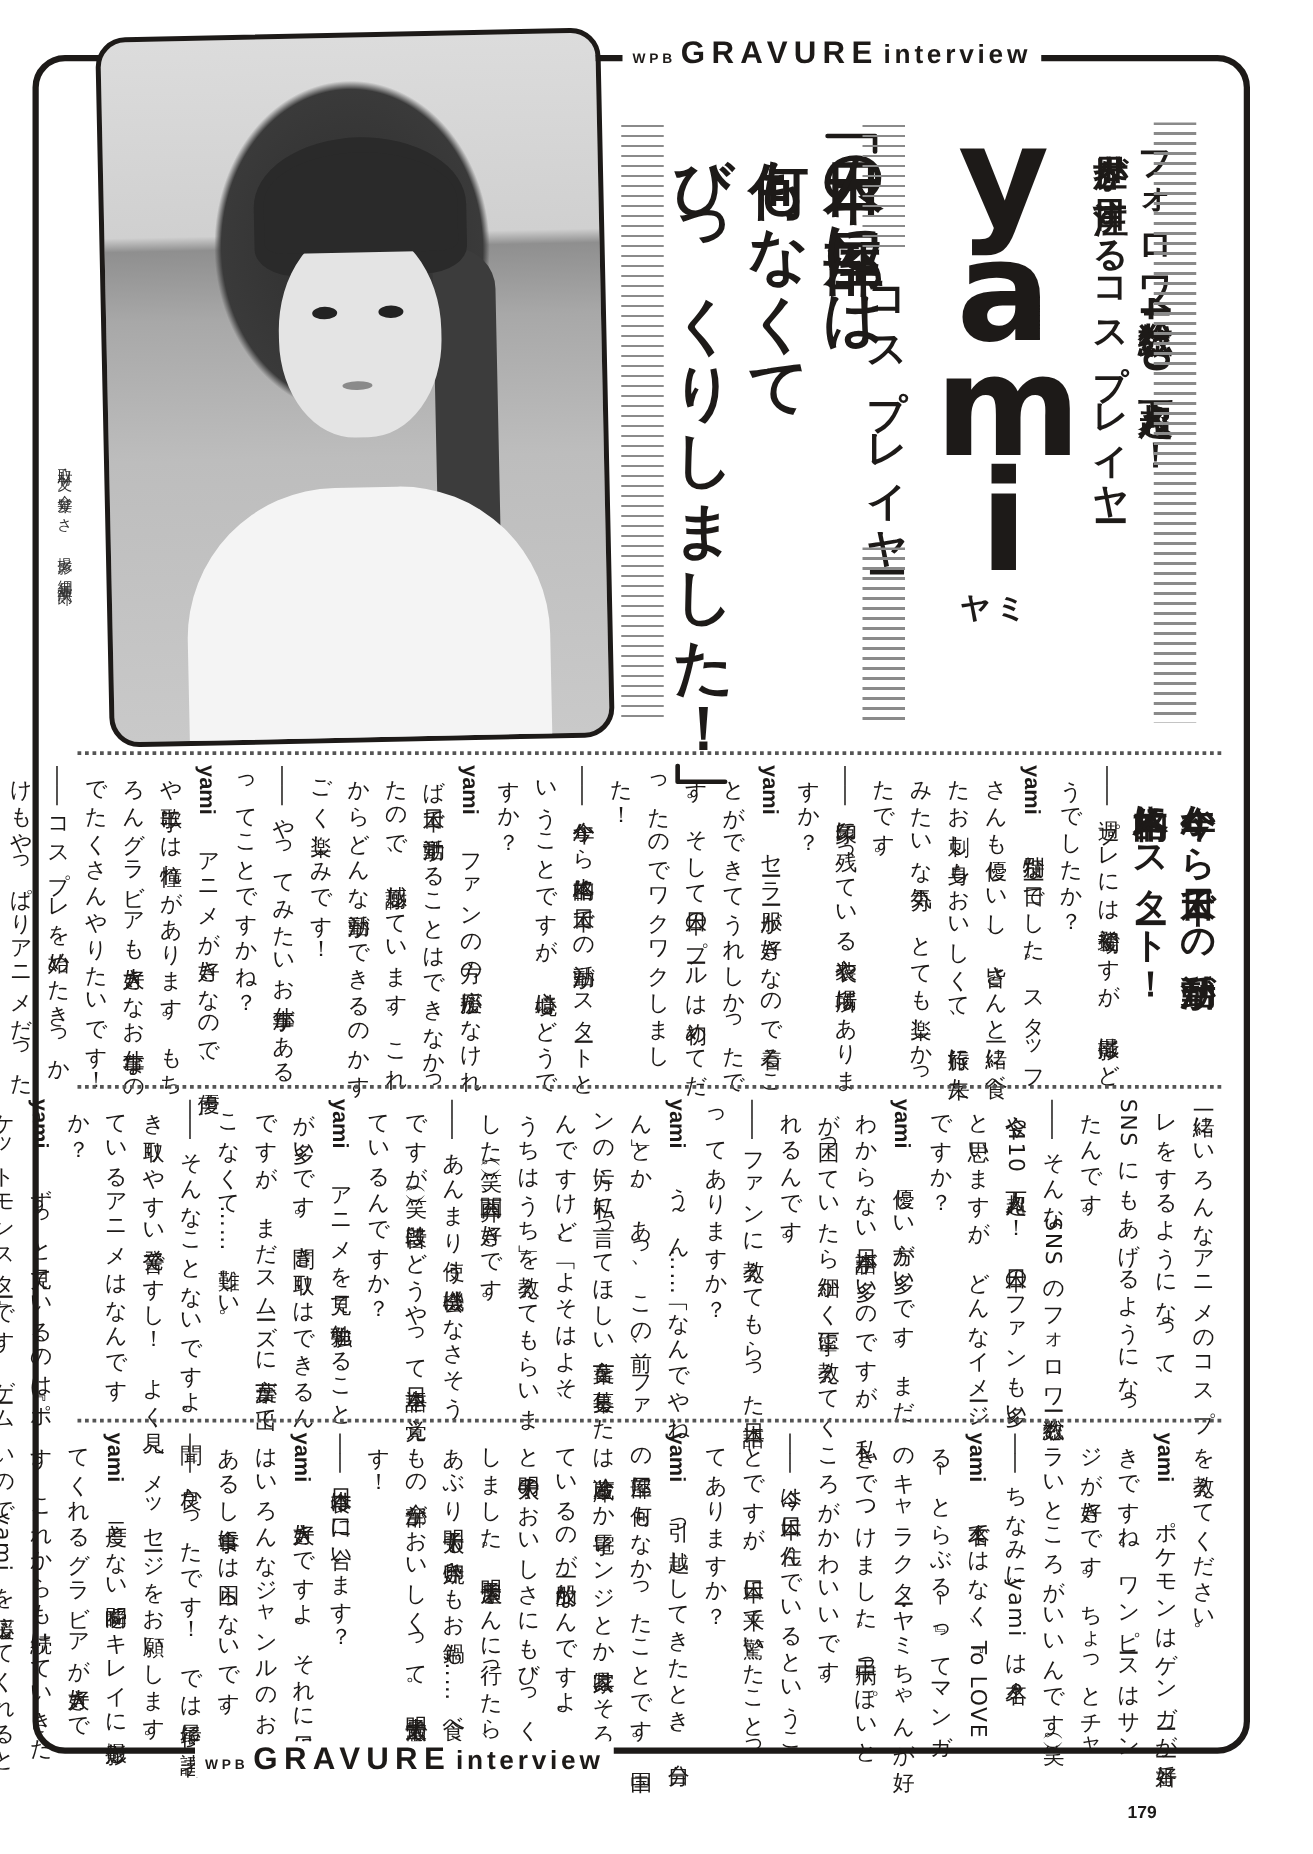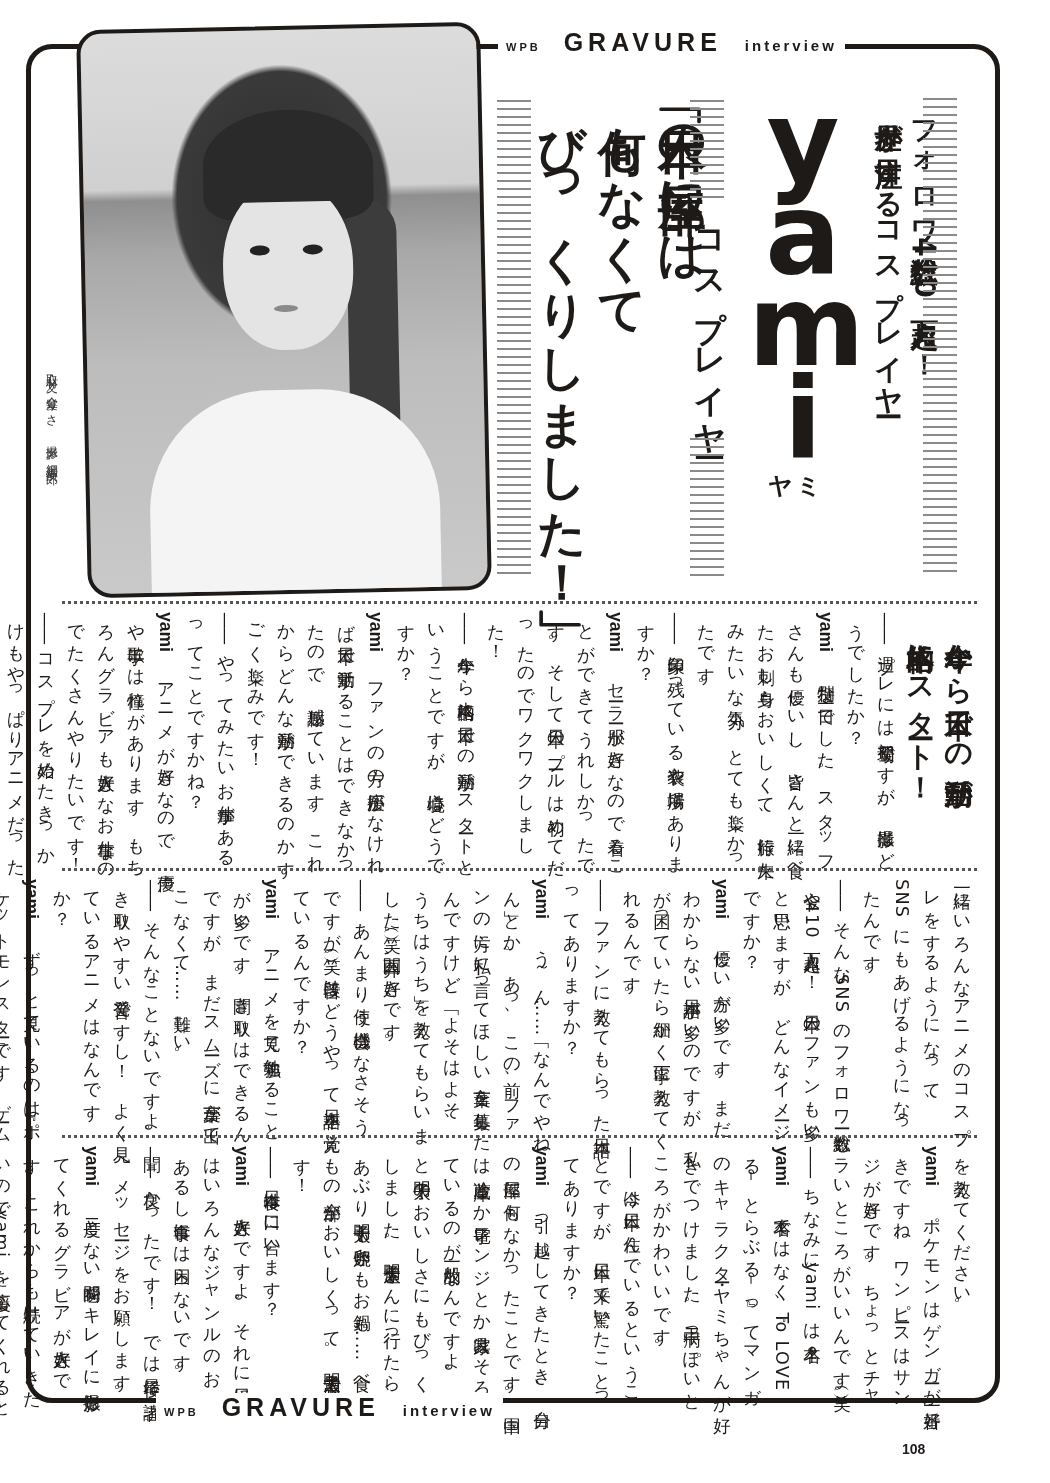--- a/index.html
+++ b/index.html
@@ -7,25 +7,25 @@
       width: 1050px; height: 1483px; background: #ffffff; position: relative; overflow: hidden;
       font-family: "DejaVu Sans", "Liberation Sans", sans-serif; color: #1d1a18;
     }
     .frame {
       position: absolute; left: 26px; top: 44px; width: 974px; height: 1359px;
       border: 5px solid #1d1a18; border-radius: 26px; box-sizing: border-box;
     }
     .frame-label {
       position: absolute; background: #fff; padding: 0 8px; white-space: nowrap;
       font-family: "Liberation Sans", sans-serif; font-weight: bold; color: #1d1a18;
-      display: flex; align-items: baseline; gap: 23px;
+      display: flex; align-items: baseline; gap: 4px;
     }
     .frame-label .wpb { font-size: 11px; letter-spacing: 3px; }
     .frame-label .grav { font-size: 25px; letter-spacing: 5px; }
-    .frame-label .intv { font-size: 15px; letter-spacing: 3px; }
+    .frame-label .intv { font-size: 21px; letter-spacing: 3px; }
     .label-top { left: 498px; top: 28px; }
     .label-bottom { left: 156px; top: 1393px; }
 
     
     .photo {
       position: absolute; left: 82px; top: 26px; width: 404px; height: 568px;
       border: 4px solid #1d1a18; border-radius: 24px; box-sizing: border-box;
       transform: rotate(-1.2deg);
       background:
         radial-gradient(ellipse 90px 110px at 50% 44%, #e2e2e2 0%, #cfcfcf 60%, transparent 62%),
@@ -197,13 +197,13 @@
     <p><b class="spk">yami</b>　<span>二度とない瞬間をキレイに撮影してくれるグラビアが大好きです。これからも続けていきたいのでyamiを応援してくれるとうれしいです～。ありがとうございました！</span></p>
   </div>
 </div>
 
 <div class="frame-label label-bottom">
   <span class="wpb">WPB</span>
   <span class="grav">GRAVURE</span>
   <span class="intv">interview</span>
 </div>
 
-<div class="page-num">108</div>
+<div class="page-num">179</div>
 
 </body></html>

